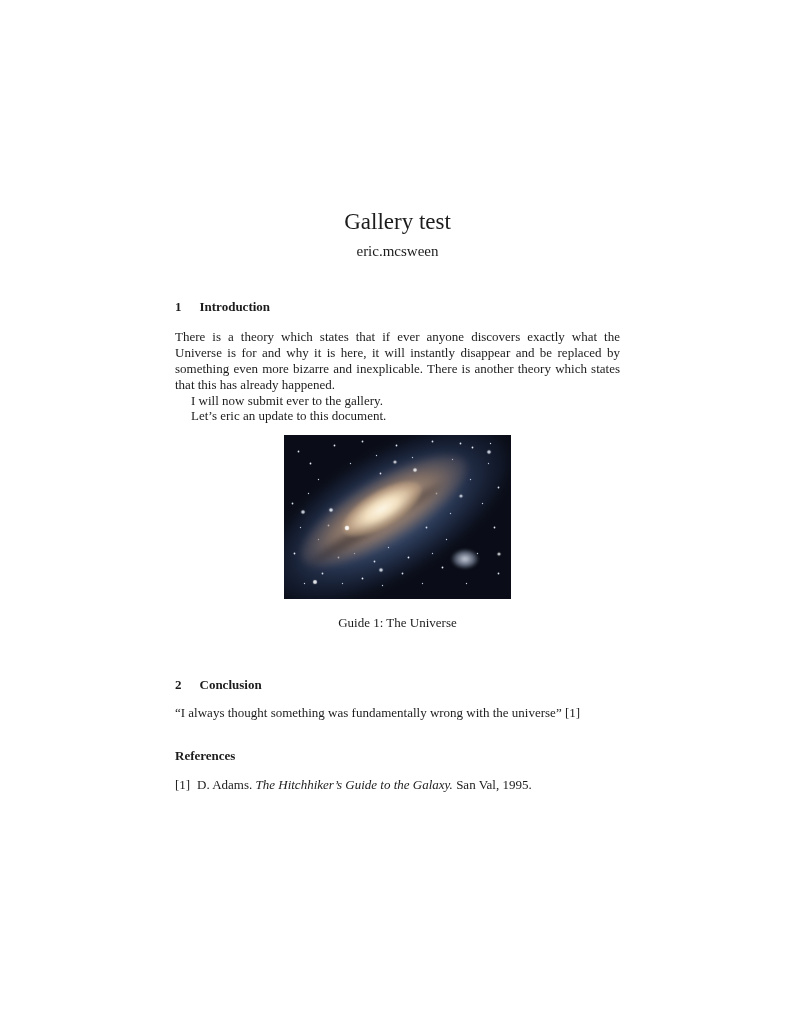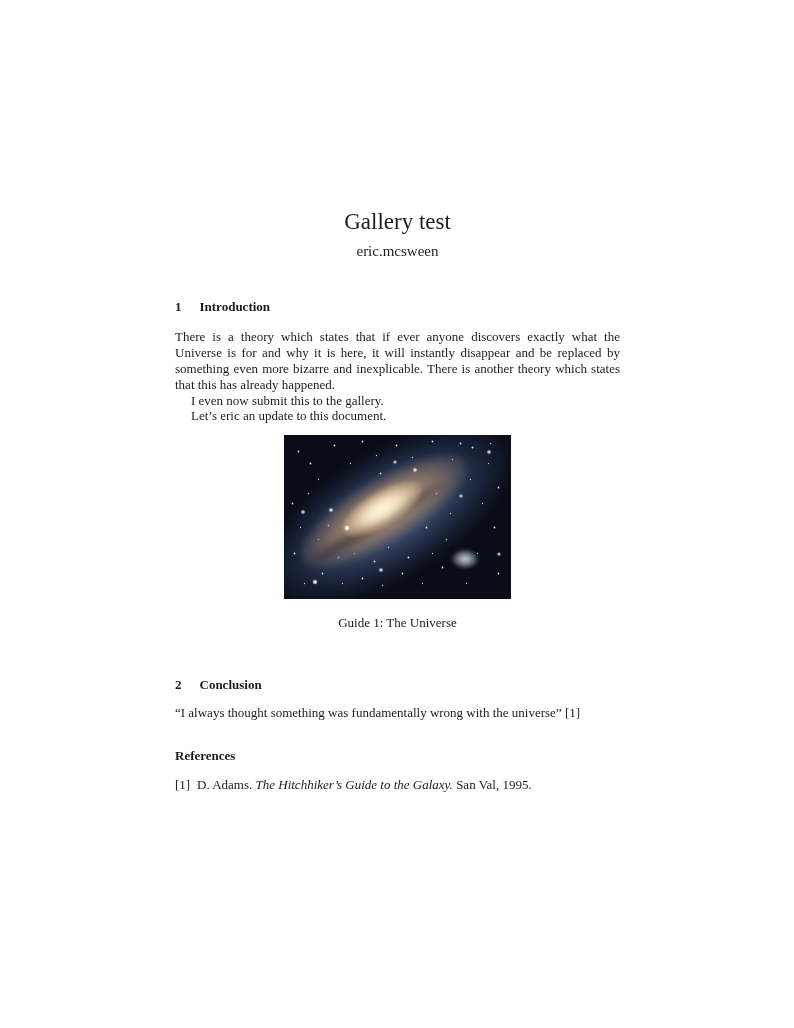--- a/index.html
+++ b/index.html
@@ -194,21 +194,21 @@
   <div class="content">
 
     <h1 class="doc-title">Gallery test</h1>
     <div class="doc-author">eric.mcsween</div>
 
     <h2 class="sec-heading" id="sec1">
       <span class="sec-num">1</span><span>Introduction</span>
     </h2>
 
     <p class="body-par">There is a theory which states that if ever anyone discovers exactly what the Universe is for and why it is here, it will instantly disappear and be replaced by something even more bizarre and inexplicable. There is another theory which states that this has already happened.</p>
-    <p class="body-line">I even now submit this to the gallery.</p>
+    <p class="body-line">I will now submit ever to the gallery.</p>
     <p class="body-line">Let’s eric an update to this document.</p>
 
     <div class="figure-wrap">
       <div class="galaxy-img">
         <div class="glx-layer glx-outer"></div>
         <div class="stars-small"></div>
         <div class="glx-layer glx-mid"></div>
         <div class="glx-layer glx-dust"></div>
         <div class="glx-layer glx-core"></div>
         <div class="glx-layer glx-companion"></div>

